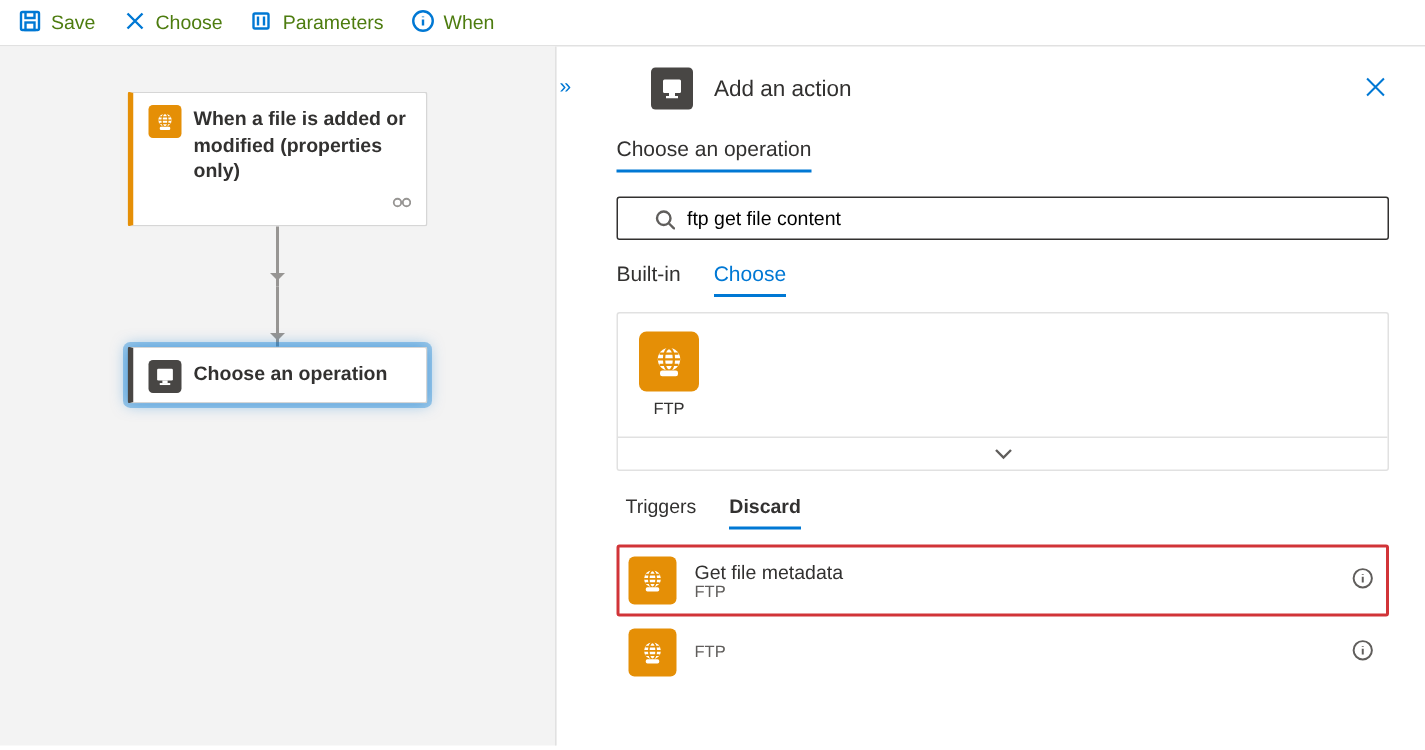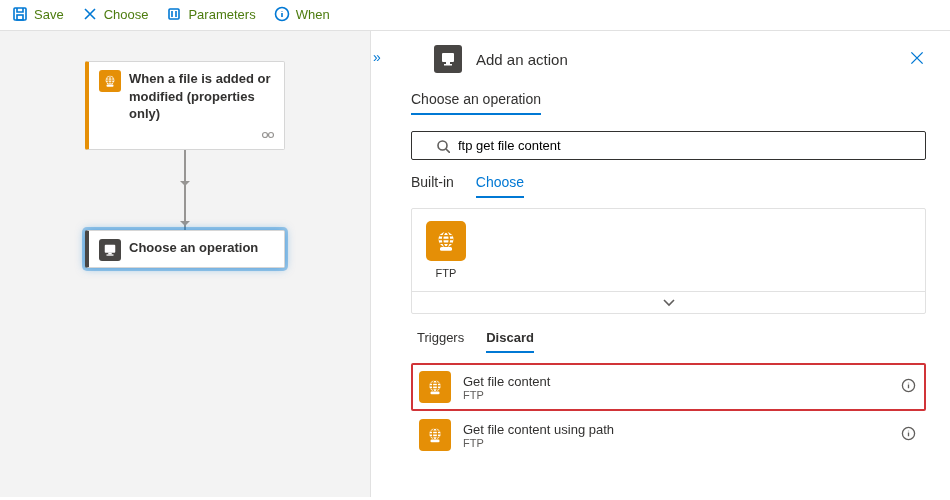--- a/index.html
+++ b/index.html
@@ -236,35 +236,34 @@
       </div>
 
       <div class="oplist">
         <div class="op hi">
           <div class="icon">
               <svg viewBox="0 0 16 16">
                 <use href="#i-globe"></use>
               </svg>
             </div>
           <div class="txt">
-            <div class="t">Get file content</div>
+            <div class="t">Get file metadata</div>
             <div class="s">FTP</div>
           </div>
           <div class="info"><svg viewBox="0 0 16 16">
                 <use href="#i-info"></use>
               </svg></div>
         </div>
         <div class="op">
           <div class="icon">
               <svg viewBox="0 0 16 16">
                 <use href="#i-globe"></use>
               </svg>
             </div>
           <div class="txt">
-            <div class="t">Get file content using path</div>
             <div class="s">FTP</div>
           </div>
           <div class="info"><svg viewBox="0 0 16 16">
                 <use href="#i-info"></use>
               </svg></div>
         </div>
       </div>
     </div>
   </div>
 </div>

